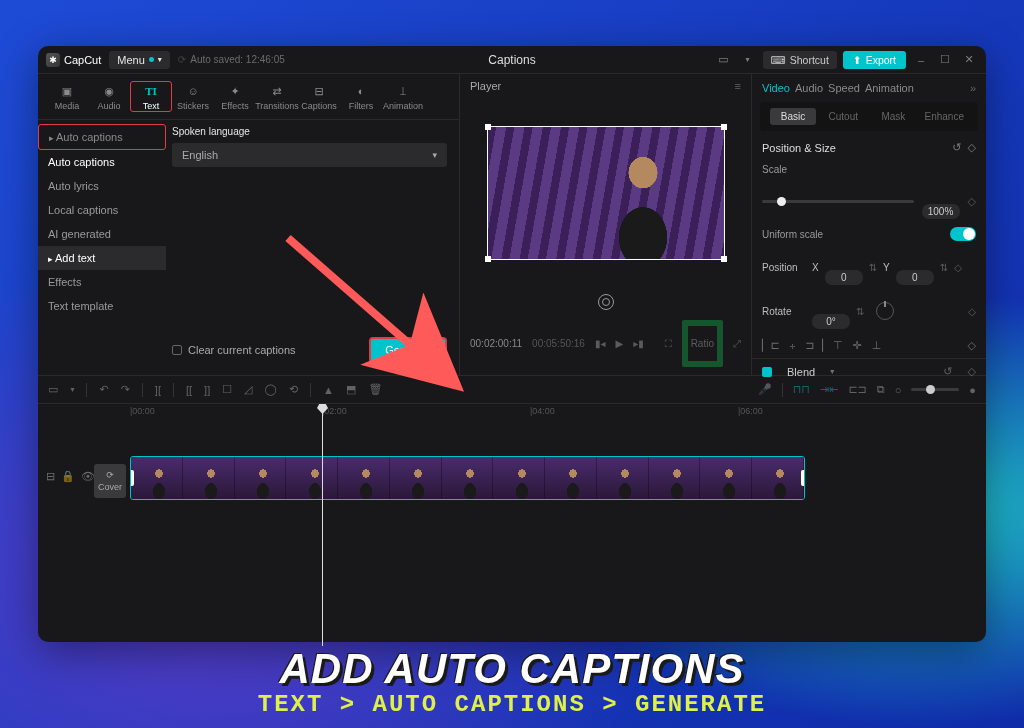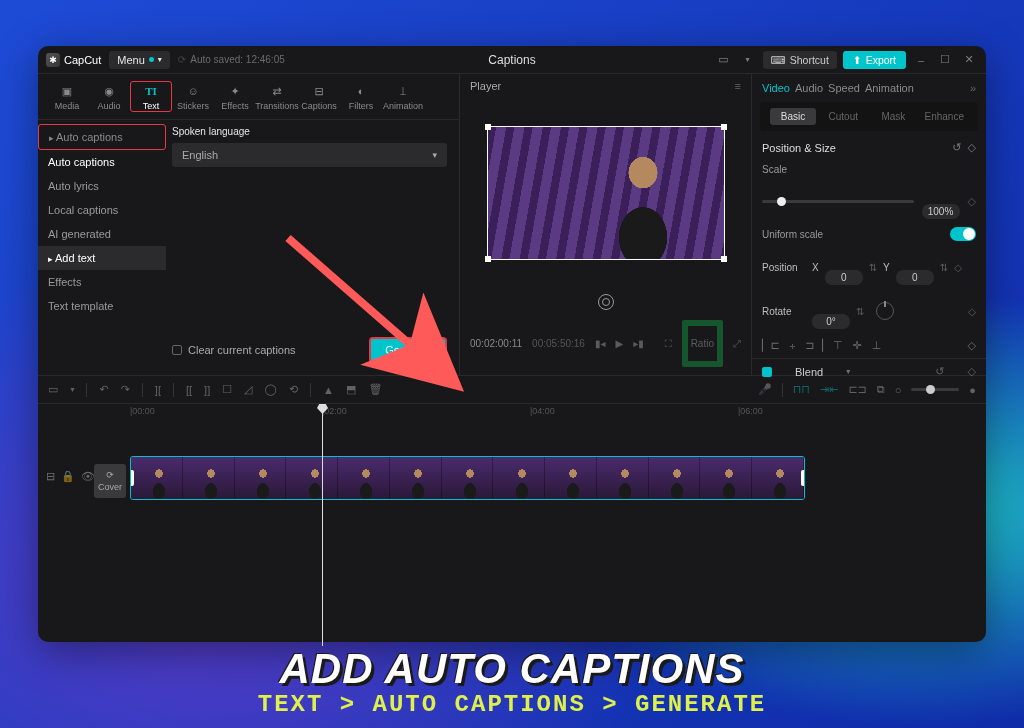--- a/index.html
+++ b/index.html
@@ -94,21 +94,21 @@
 .section-head .ics{display:flex;gap:6px;opacity:.5;}
 .slider-row { display:flex;align-items:center;gap:8px;padding:4px 10px;}
 .slider-track { flex:1;height:3px;background:#3a3a3d;border-radius:2px;position:relative;}
 .slider-thumb { position:absolute;left:10%;top:-3px;width:9px;height:9px;background:#eee;border-radius:50%;}
 .num-box { background:#2b2b2e;padding:2px 6px;border-radius:7px;font-size:10px;color:#ccc;min-width:38px;text-align:center;margin-top:21px;}
 .prop-row { display:flex;align-items:center;justify-content:space-between;padding:4px 10px;font-size:10px;color:#9a9a9a;}
 .toggle { width:26px;height:14px;background:#00c4cc;border-radius:8px;position:relative;}
 .toggle::after{content:"";position:absolute;right:1px;top:1px;width:12px;height:12px;background:#fff;border-radius:50%;}
 .xy-row { display:flex;gap:6px;align-items:center;font-size:10px;padding:4px 10px;}
 .align-row { display:flex;gap:10px;padding:6px 10px;opacity:.5;}
-.blend-row { display:flex;align-items:center;gap:23px;padding:6px 10px;color:#ccc;font-size:11px;border-top:1px solid #2a2a2d;}
+.blend-row { display:flex;align-items:center;gap:15px;padding:6px 10px;color:#ccc;font-size:11px;border-top:1px solid #2a2a2d;}
 .blend-chk { width:10px;height:10px;background:#00c4cc;border-radius:2px;}
 
 .toolbar { height:28px;display:flex;align-items:center;padding:0 10px;gap:12px;border-bottom:1px solid #2a2a2d;}
 .tl-ic { opacity:.45;cursor:pointer;display:flex;align-items:center;}
 .tl-sep { width:1px;height:14px;background:#333;}
 .tl-right { margin-left:auto;display:flex;gap:10px;align-items:center;}
 .tl-accent { color:#00c4cc;}
 .zoom-slider { width:48px;height:3px;background:#3a3a3d;border-radius:2px;position:relative;}
 .zoom-slider::after{content:"";position:absolute;left:30%;top:-3px;width:9px;height:9px;background:#ccc;border-radius:50%;}
 

